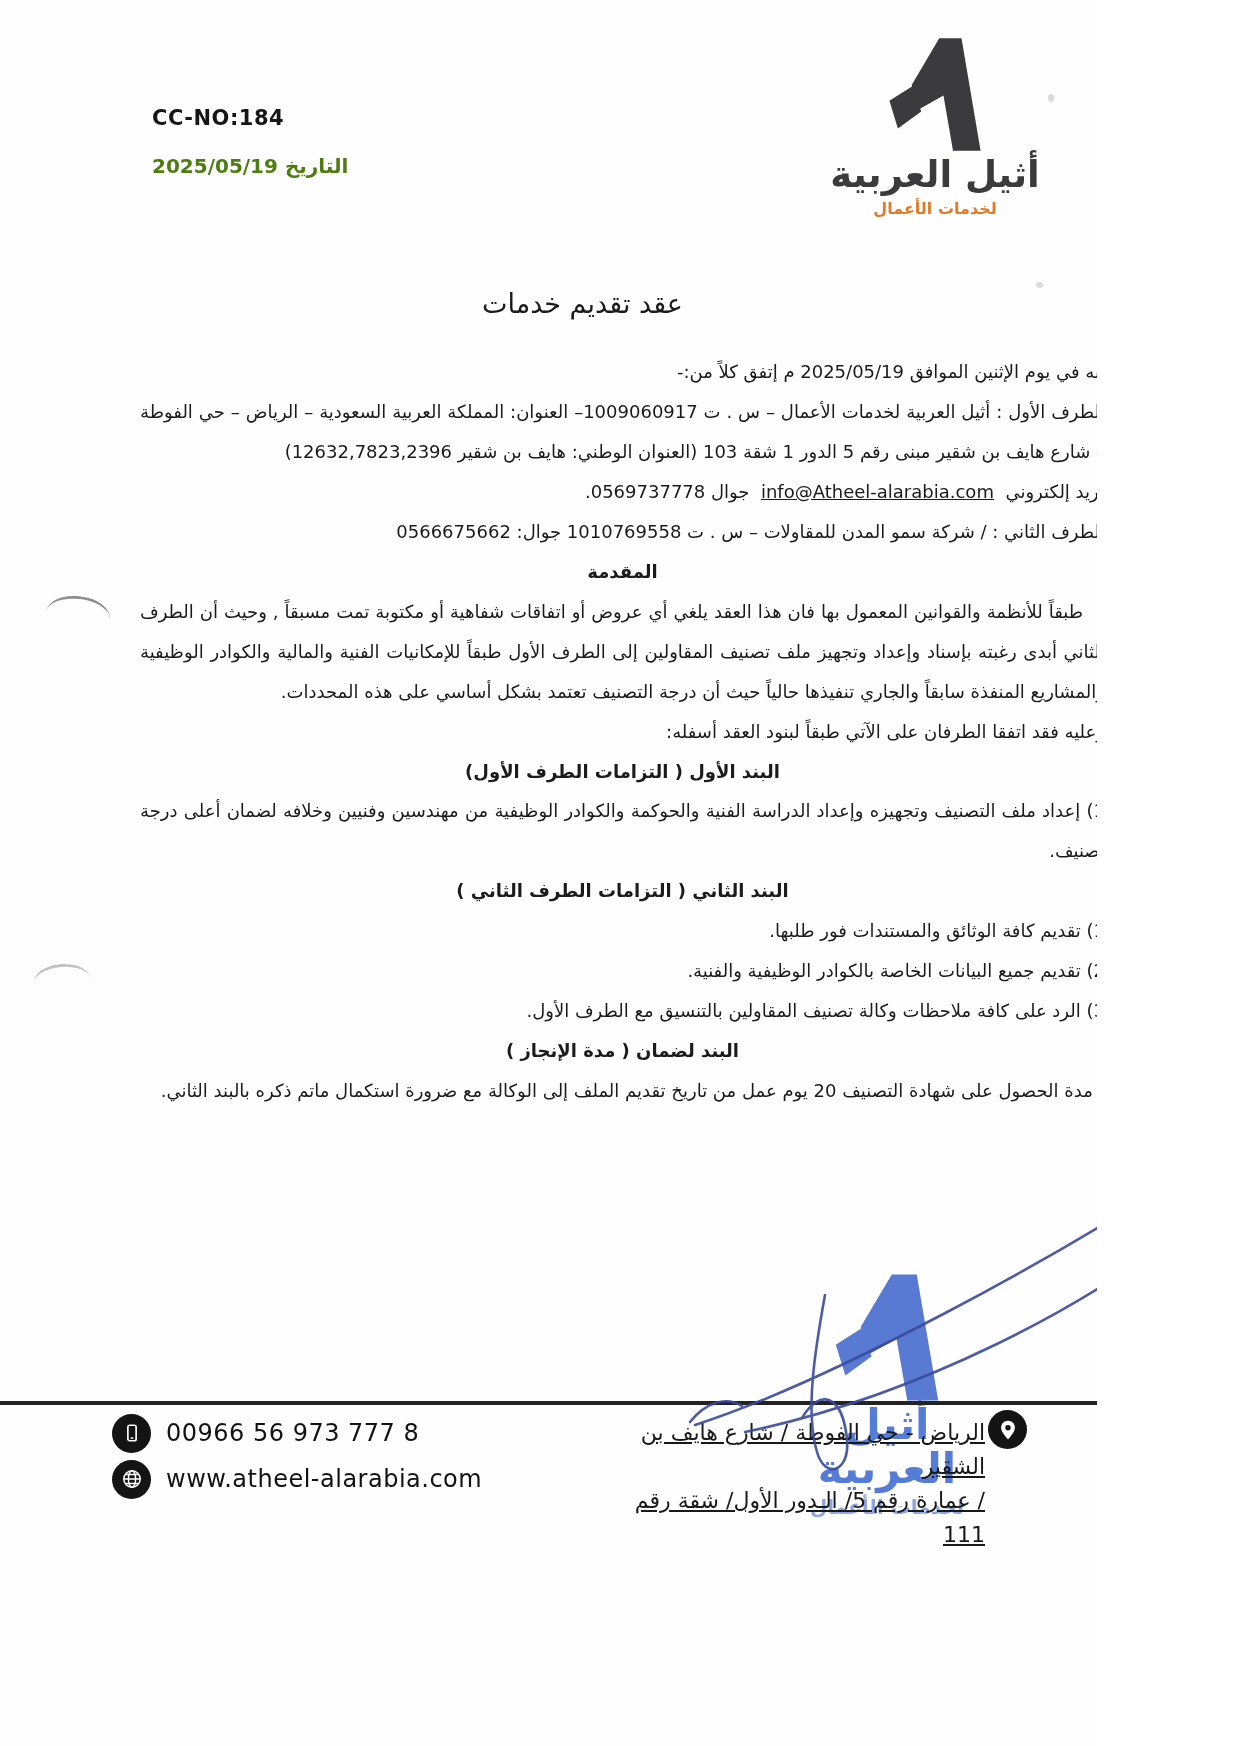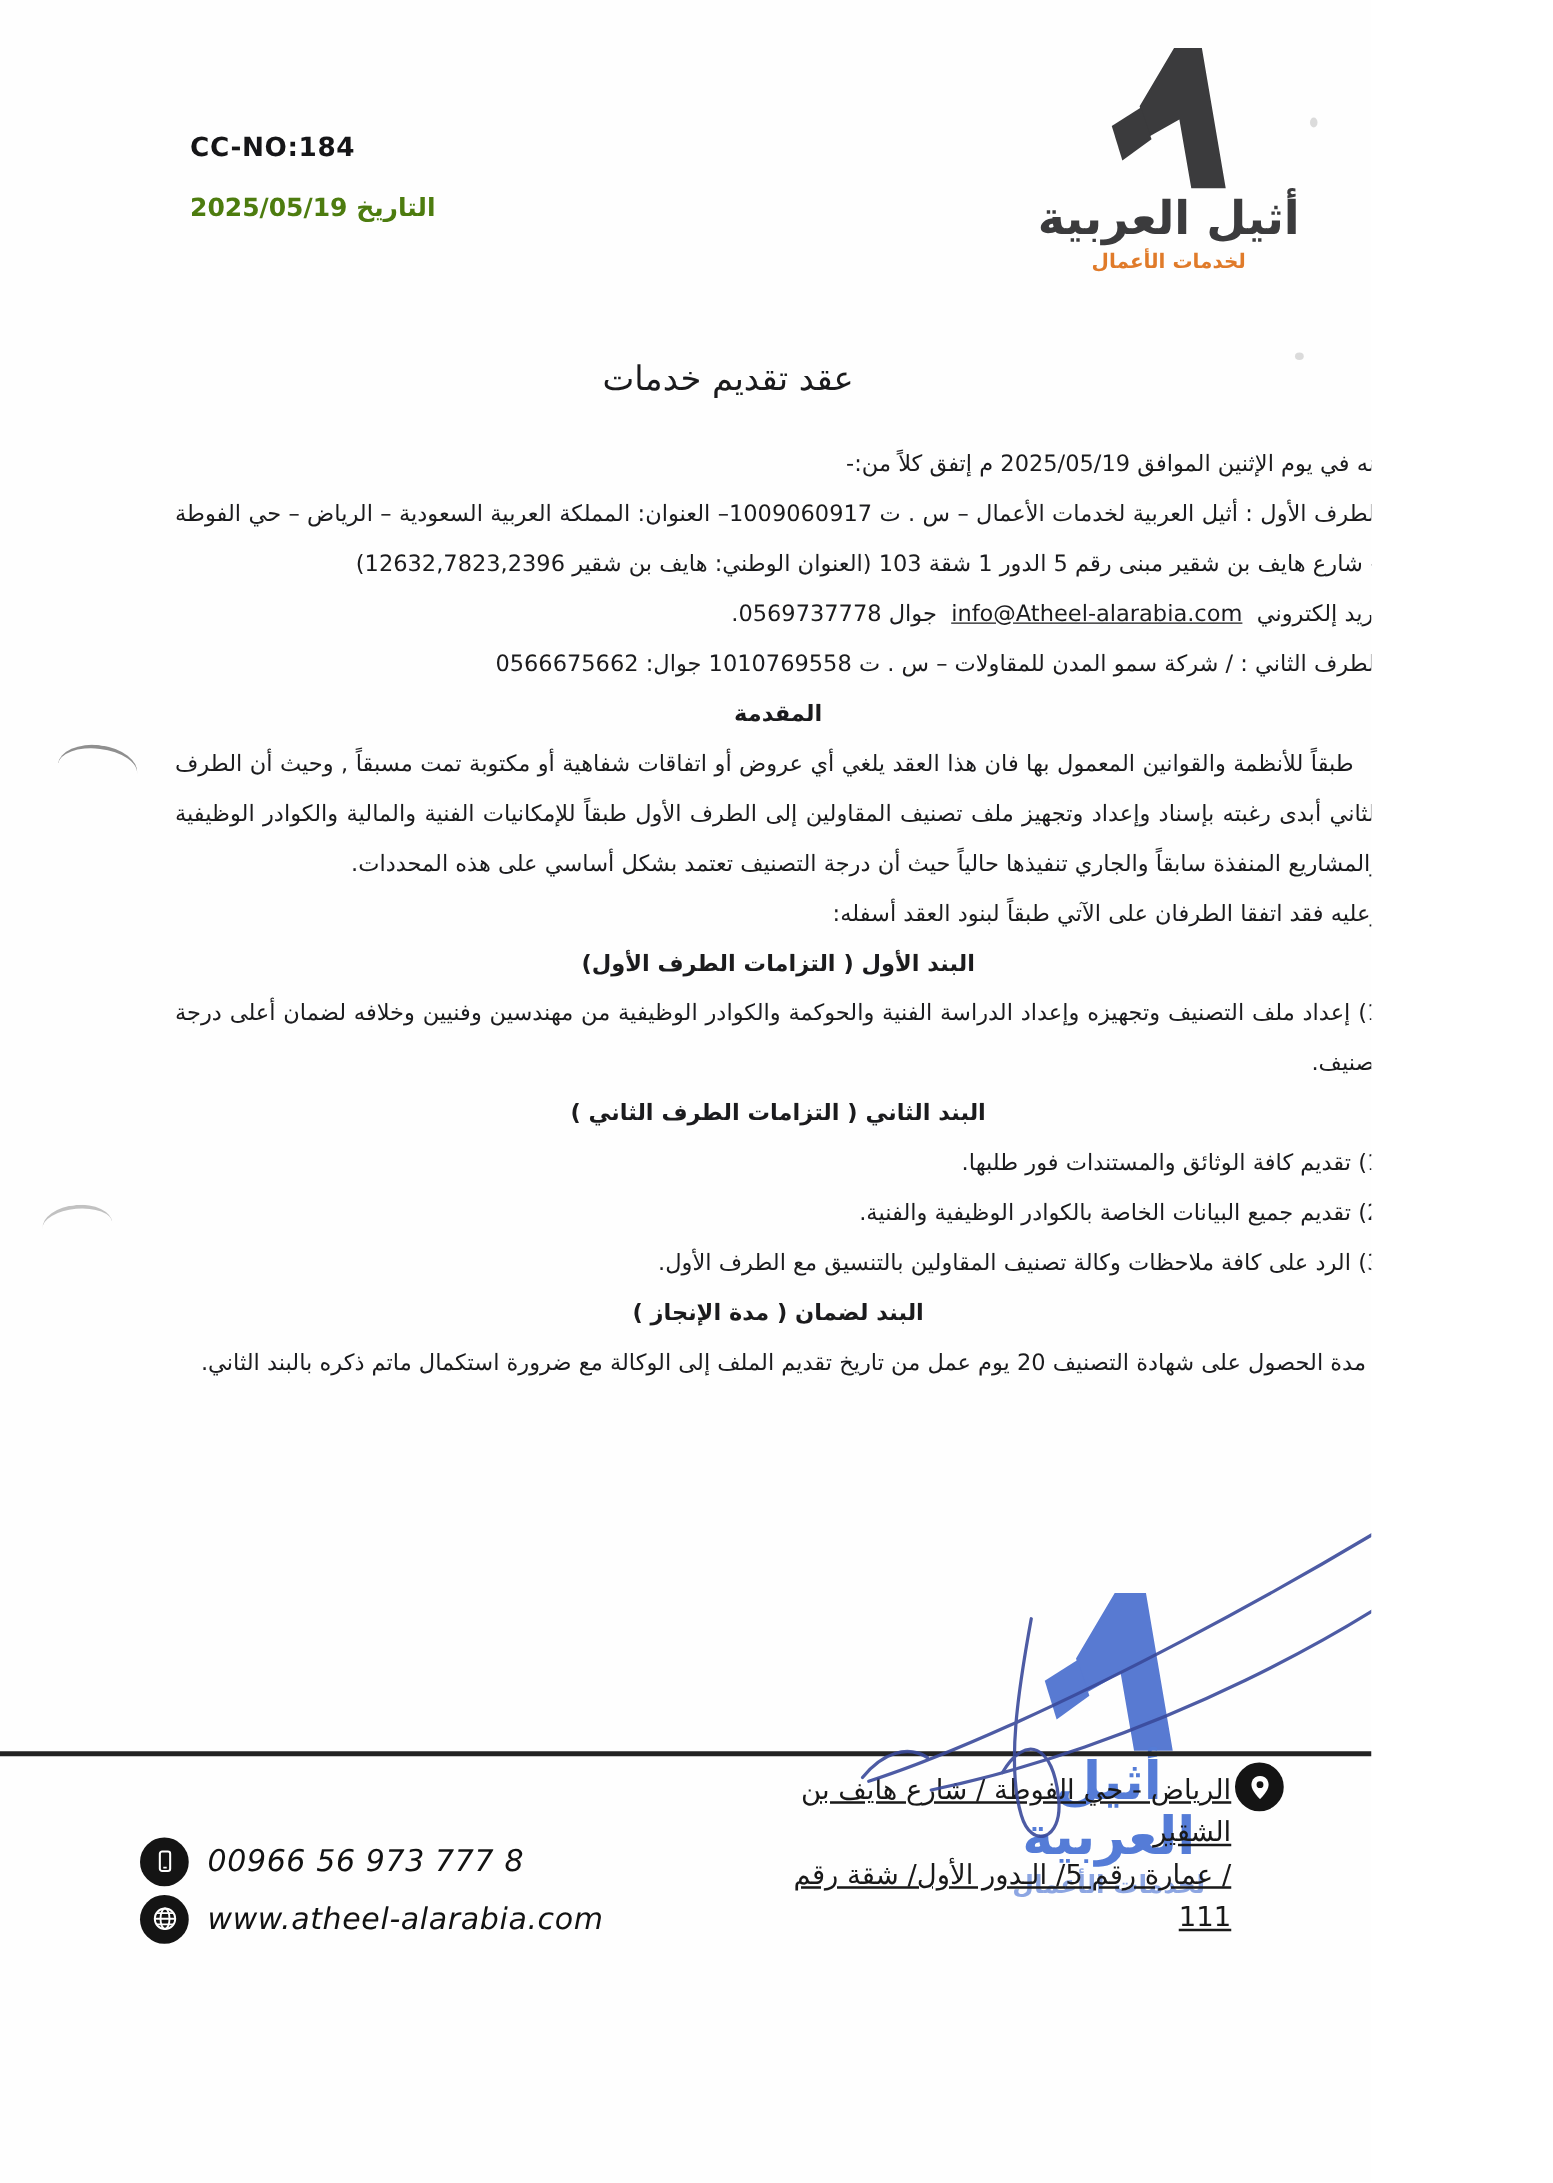--- a/index.html
+++ b/index.html
@@ -29,21 +29,21 @@
   .email{text-decoration:underline;}
   .num{unicode-bidi:bidi-override;direction:rtl;}
   .li{margin:0;}
   
   .stamp{position:absolute;left:770px;top:1272px;width:234px;text-align:center;opacity:.88;z-index:1;pointer-events:none;}
   .stamp .name{font-size:42px;font-weight:700;color:#3e6bd2;line-height:1.05;margin-top:0;}
   .stamp .tagline{font-size:20px;font-weight:700;color:#7e9bdf;margin-top:4px;letter-spacing:2px;}
   .signature{position:absolute;left:620px;top:1100px;z-index:4;pointer-events:none;}
   
   .footer-line{position:absolute;left:0;top:1401px;width:1168px;height:4px;background:#232323;z-index:2;}
-  .contacts{position:absolute;left:112px;top:1466px;z-index:3;font-style:italic;}
+  .contacts{position:absolute;left:112px;top:1410px;z-index:3;}
   .c-row{display:flex;align-items:center;height:46px;gap:15px;}
   .c-icon{width:39px;height:39px;border-radius:50%;background:#141414;display:flex;align-items:center;justify-content:center;flex:0 0 auto;}
   .c-text{font-size:24px;color:#121212;letter-spacing:.5px;}
   .address{position:absolute;left:620px;top:1416px;width:365px;direction:rtl;text-align:right;
            font-size:22px;line-height:1.55;color:#191919;z-index:3;text-decoration:underline;}
   .pin{position:absolute;left:988px;top:1410px;z-index:3;}
   
   .crescent{position:absolute;border-radius:50%;border-top:3px solid rgba(95,95,95,.7);}
   .crescent.c1{left:46px;top:596px;width:64px;height:36px;transform:rotate(7deg);}
   .crescent.c2{left:34px;top:964px;width:56px;height:30px;border-top-color:rgba(120,120,120,.45);transform:rotate(-5deg);}

